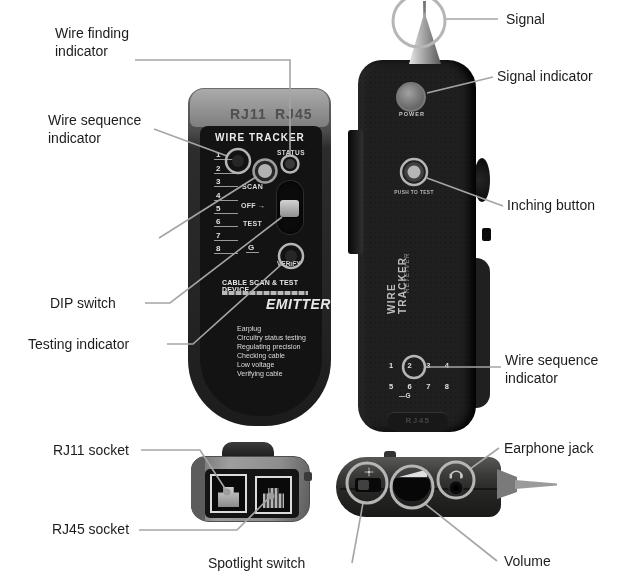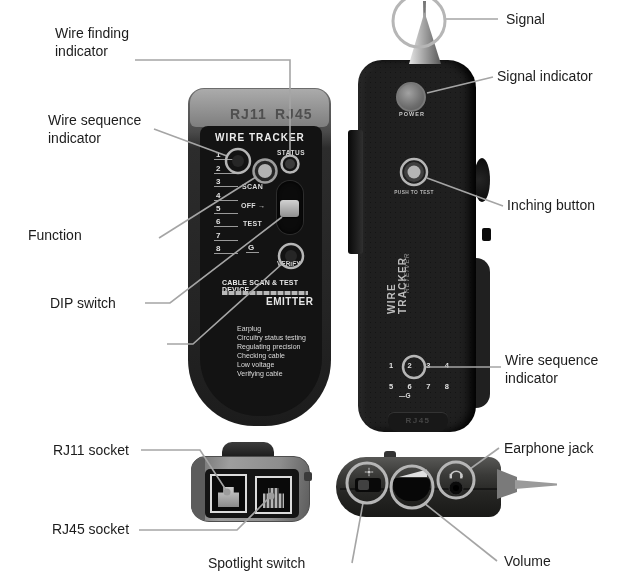--- a/index.html
+++ b/index.html
@@ -25,21 +25,21 @@
        font-weight:bold;color:#e0e0e0;height:13px;display:flex;align-items:flex-end;padding-left:2px;box-sizing:border-box;}
   .e-sw{position:absolute;font-size:7px;font-weight:bold;color:#dcdcdc;letter-spacing:.3px;}
   .e-slider{position:absolute;left:77px;top:55px;width:26px;height:53px;background:#0b0b0b;
             border-radius:13px;box-shadow:inset 0 0 4px #000, 0 0 0 1px #2d2d2d;}
   .e-knob{position:absolute;left:3px;top:19px;width:19px;height:17px;border-radius:3px;
           background:linear-gradient(180deg,#d2d2d2,#8e8e8e);box-shadow:0 1px 2px #000;}
   .e-verify{position:absolute;left:77px;top:134px;font-size:6.5px;font-weight:bold;color:#d8d8d8;}
   .e-devline{position:absolute;left:22px;top:153px;font-size:7px;font-weight:bold;color:#e6e6e6;letter-spacing:.2px;}
   .e-stripe{position:absolute;left:22px;top:165px;width:86px;height:4px;
             background:repeating-linear-gradient(90deg,#b9b9b9 0 5px,#5f5f5f 5px 7px);}
-  .e-name{position:absolute;left:66px;top:170px;font-size:10px;font-weight:bold;color:#e6e6e6;letter-spacing:.5px;}
+  .e-name{position:absolute;left:66px;top:170px;font-size:14px;font-weight:bold;font-style:italic;color:#e6e6e6;letter-spacing:.5px;}
   .e-features{position:absolute;left:37px;top:198px;font-size:7px;line-height:9px;color:#dcdcdc;}
   
   .r-grip{position:absolute;left:462px;top:258px;width:28px;height:150px;background:#202020;border-radius:16px;}
   .r-knob{position:absolute;left:474px;top:158px;width:16px;height:44px;border-radius:50%;
           background:radial-gradient(circle at 30% 50%,#252525,#090909);}
   .r-nub{position:absolute;left:482px;top:228px;width:9px;height:13px;background:#0b0b0b;border-radius:2px;}
   .r-body{position:absolute;left:358px;top:60px;width:118px;height:372px;
           background:#1f1f1f;
           background-image:radial-gradient(rgba(255,255,255,.05) 12%,transparent 13%),
                            radial-gradient(rgba(0,0,0,.35) 12%,transparent 13%);
@@ -255,23 +255,23 @@
 
   <div class="lbl" style="left:55px;top:24px">
     <div>Wire finding</div>
     <div>indicator</div>
   </div>
   <div class="lbl" style="left:48px;top:111px">
     <div>Wire sequence</div>
     <div>indicator</div>
   </div>
   <div class="lbl" style="left:28px;top:226px">
-    <div>Function</div>
   </div>
   <div class="lbl" style="left:50px;top:294px">DIP switch</div>
+  <div class="lbl" style="left:28px;top:335px">Testing indicator</div>
   <div class="lbl" style="left:53px;top:441px">RJ11 socket</div>
   <div class="lbl" style="left:52px;top:520px">RJ45 socket</div>
   <div class="lbl" style="left:208px;top:554px">Spotlight switch</div>
   <div class="lbl" style="left:506px;top:10px">Signal</div>
   <div class="lbl" style="left:497px;top:67px">Signal indicator</div>
   <div class="lbl" style="left:507px;top:196px">Inching button</div>
   <div class="lbl" style="left:505px;top:351px">
     <div>Wire sequence</div>
     <div>indicator</div>
   </div>

